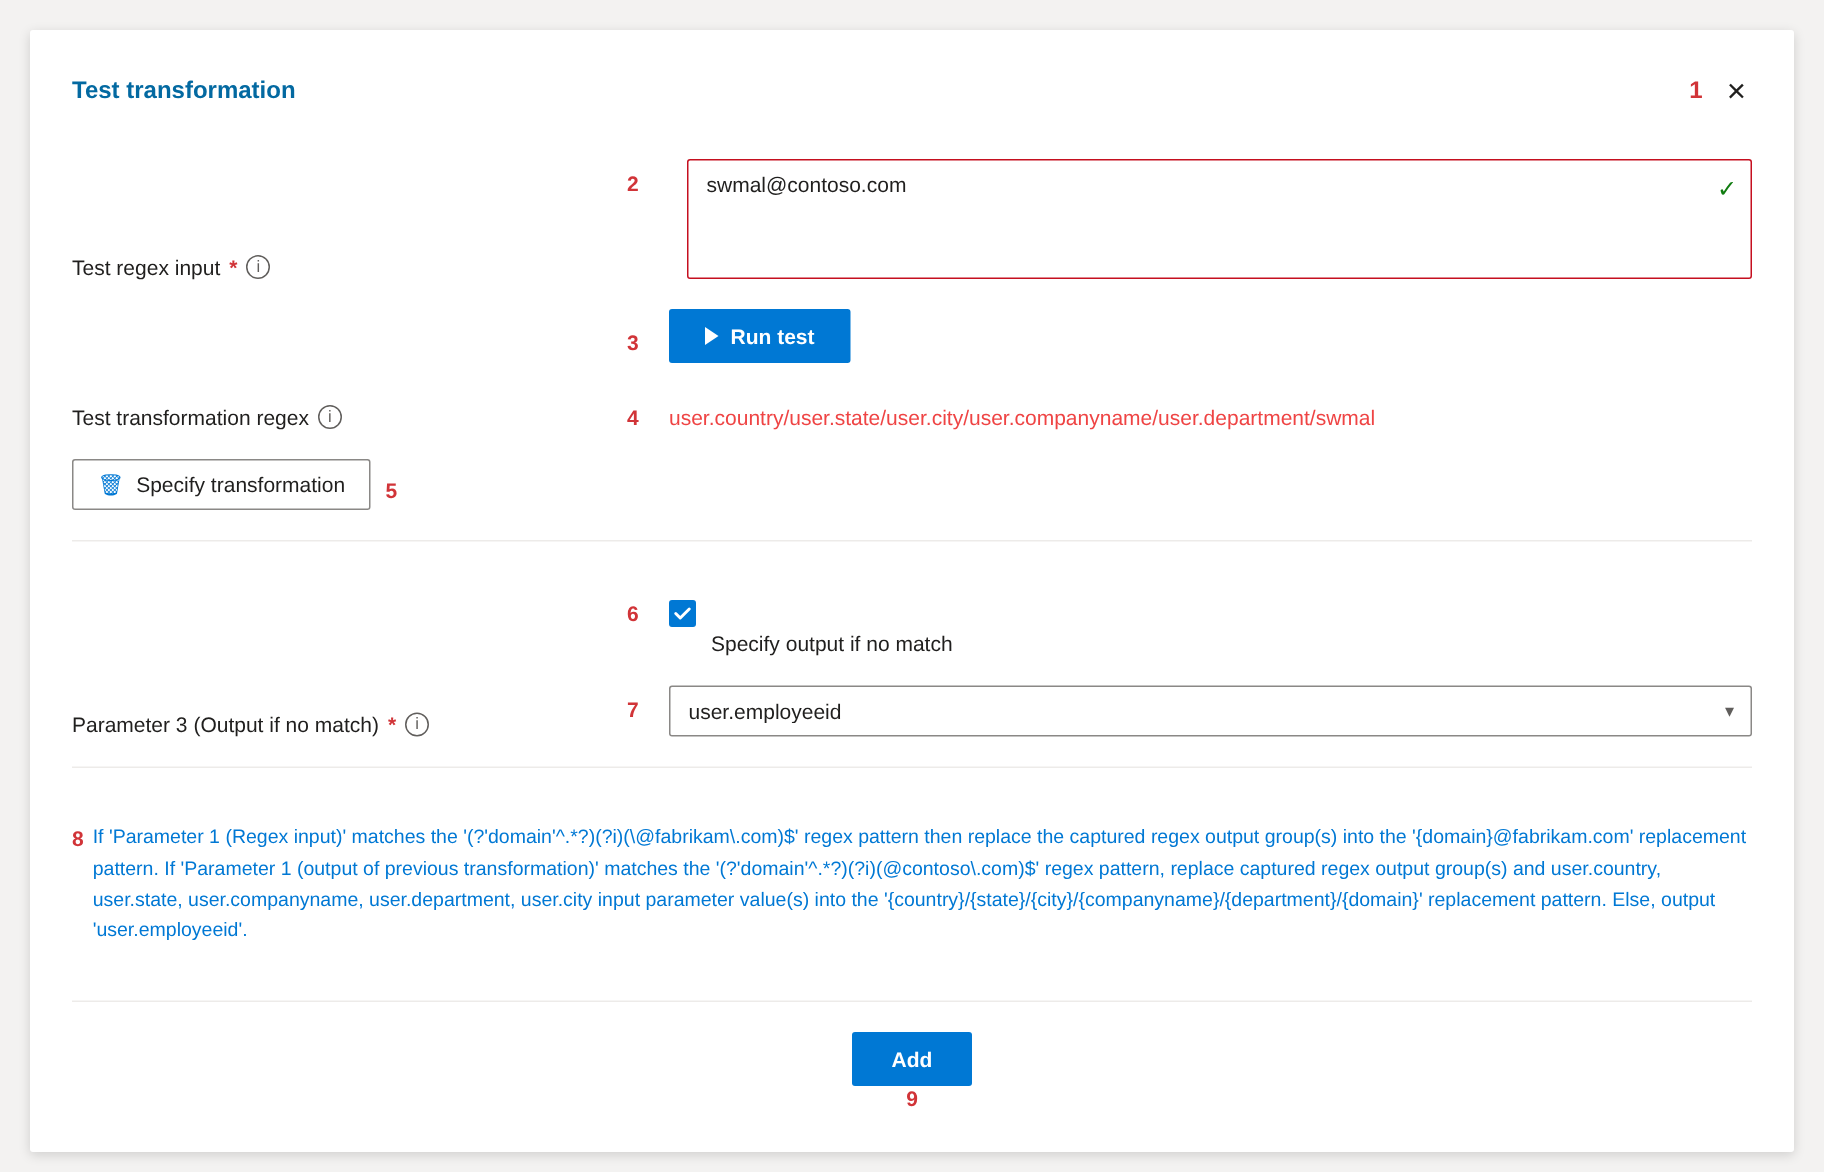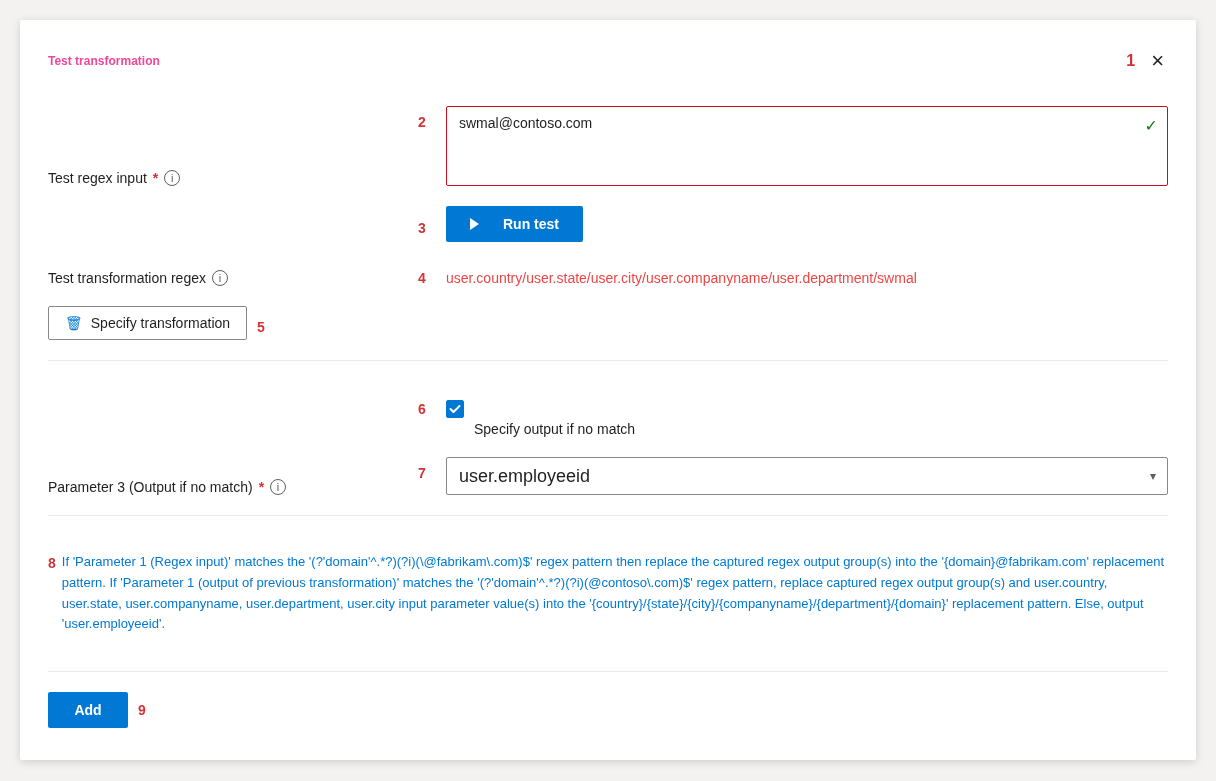--- a/index.html
+++ b/index.html
@@ -21,23 +21,23 @@
       padding: 24px 28px 28px 28px;
       position: relative;
     }
     .dialog-header {
       display: flex;
       justify-content: space-between;
       align-items: center;
       margin-bottom: 28px;
     }
     .dialog-title {
-      font-size: 12px;
+      font-size: 16px;
       font-weight: 600;
-      color: #ec4899;
+      color: #0369a1;
     }
     .step-number {
       color: #d13438;
       font-weight: 600;
       font-size: 14px;
       margin-right: 4px;
     }
     .close-btn {
       background: none;
       border: none;
@@ -90,20 +90,21 @@
     .step-badge {
       color: #d13438;
       font-weight: 700;
       font-size: 14px;
       min-width: 18px;
       padding-top: 8px;
     }
     .text-input-container {
       flex: 1;
       position: relative;
+      margin-left: 12px;
     }
     .text-input {
       width: 100%;
       border: 1.5px solid #c50f1f;
       border-radius: 2px;
       padding: 8px 36px 8px 12px;
       font-size: 14px;
       color: #201f1e;
       outline: none;
       min-height: 80px;
@@ -122,21 +123,21 @@
       background: #0078d4;
       color: white;
       border: none;
       padding: 10px 24px;
       font-size: 14px;
       font-weight: 600;
       cursor: pointer;
       border-radius: 2px;
       display: flex;
       align-items: center;
-      gap: 24px;
+      gap: 8px;
       margin-left: 0;
     }
     .play-icon {
       width: 0;
       height: 0;
       border-top: 6px solid transparent;
       border-bottom: 6px solid transparent;
       border-left: 9px solid white;
       display: inline-block;
     }
@@ -203,21 +204,21 @@
     }
     .select-container {
       flex: 1;
       position: relative;
     }
     .select-input {
       width: 100%;
       border: 1px solid #8a8886;
       border-radius: 2px;
       padding: 8px 36px 8px 12px;
-      font-size: 18px;
+      font-size: 14px;
       color: #201f1e;
       background: #ffffff;
       appearance: none;
       -webkit-appearance: none;
       cursor: pointer;
       font-family: inherit;
     }
     .select-arrow {
       position: absolute;
       right: 12px;
@@ -251,22 +252,22 @@
       padding: 10px 24px;
       font-size: 14px;
       font-weight: 600;
       cursor: pointer;
       border-radius: 2px;
       min-width: 80px;
     }
     .footer-row {
       display: flex;
       align-items: center;
-      gap: 10px;
       margin-top: 10px;
+      flex-direction: column;
     }
     .footer-badge {
       color: #d13438;
       font-weight: 700;
       font-size: 14px;
     }
     .run-test-row {
       display: flex;
       align-items: center;
       margin-bottom: 20px;

